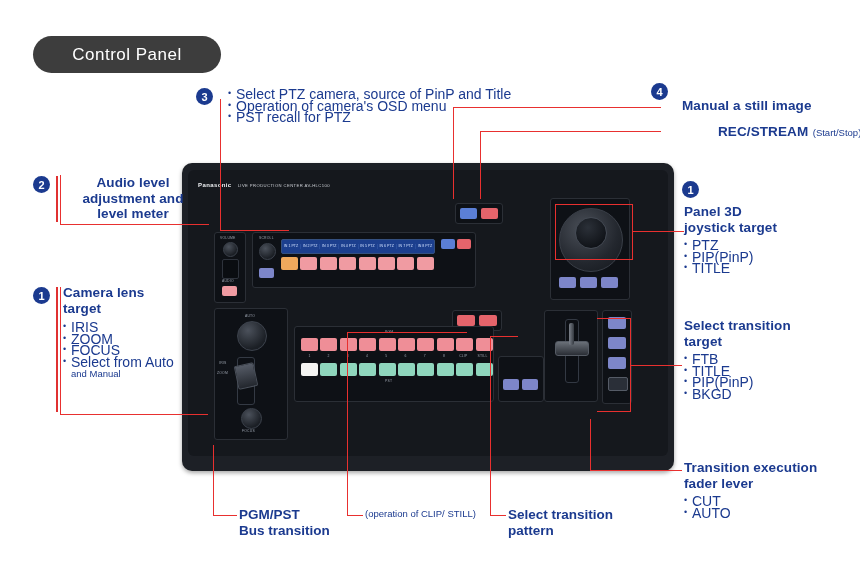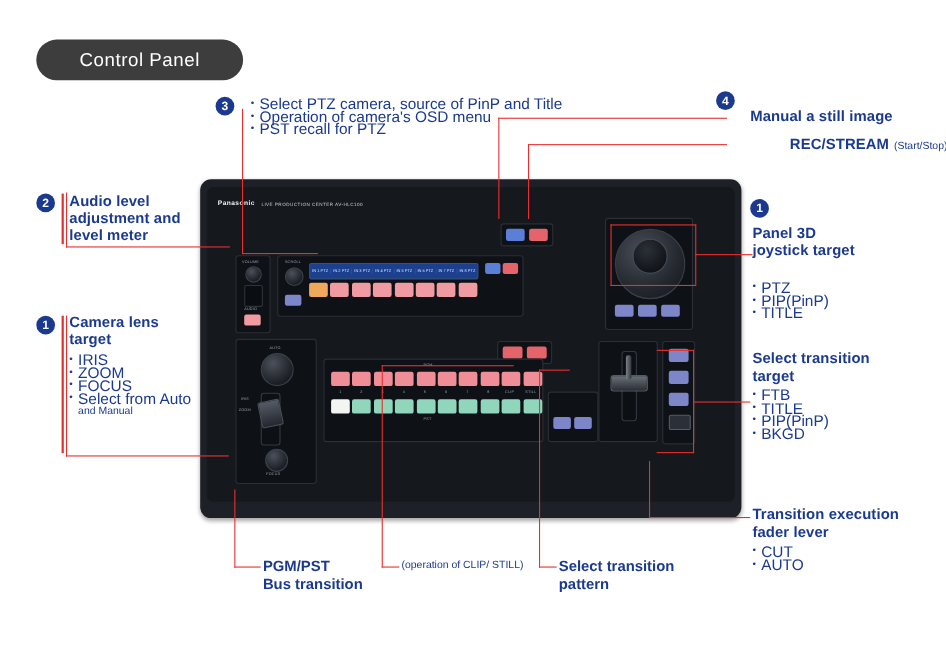--- a/index.html
+++ b/index.html
@@ -345,21 +345,21 @@
   <div class="callout" style="left:682px;top:98px;width:175px;">
     <div class="head">Manual a still image</div>
   </div>
   <div class="callout" style="left:682px;top:122px;width:175px;margin-left:36px;">
     <div class="head" style="display:inline;">REC/STREAM</div>
     <span class="sub">(Start/Stop)</span>
   </div>
 
   <div class="badge" style="left:33px;top:176px;">2</div>
   <div class="vbar" style="left:56px;top:176px;height:46px;"></div>
-  <div class="callout" style="left:63px;top:175px;width:140px;">
+  <div class="callout" style="left:63px;top:175px;width:140px;text-align:center;">
     <div class="head">Audio level
 adjustment and
 level meter</div>
   </div>
 
   <div class="badge" style="left:33px;top:287px;">1</div>
   <div class="vbar" style="left:56px;top:287px;height:125px;"></div>
   <div class="callout" style="left:63px;top:285px;width:150px;">
     <div class="head">Camera lens
 target</div>
@@ -369,21 +369,21 @@
       <li>FOCUS</li>
       <li>Select from Auto</li>
     </ul>
     <div class="sub" style="padding-left:8px;">and Manual</div>
   </div>
 
   <div class="badge" style="left:682px;top:181px;">1</div>
   <div class="callout" style="left:684px;top:204px;width:170px;">
     <div class="head">Panel 3D
 joystick target</div>
-    <ul style="margin-top:21px;">
+    <ul style="margin-top:5px;">
       <li>PTZ</li>
       <li>PIP(PinP)</li>
       <li>TITLE</li>
     </ul>
   </div>
 
   <div class="callout" style="left:684px;top:318px;width:170px;">
     <div class="head">Select transition
 target</div>
     <ul style="margin-top:5px;">

